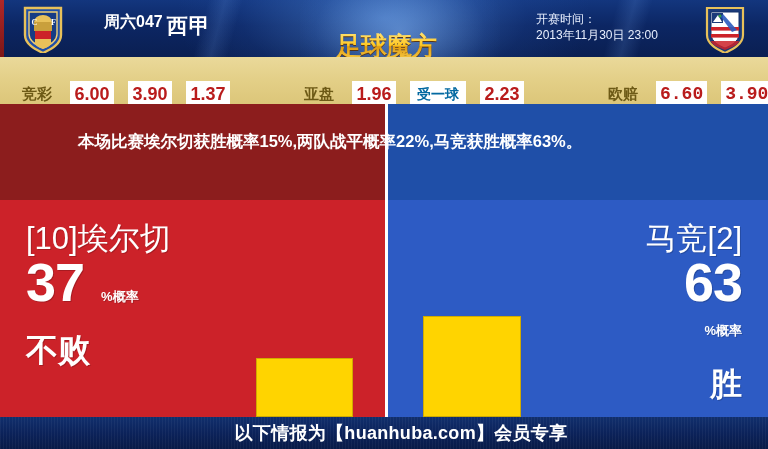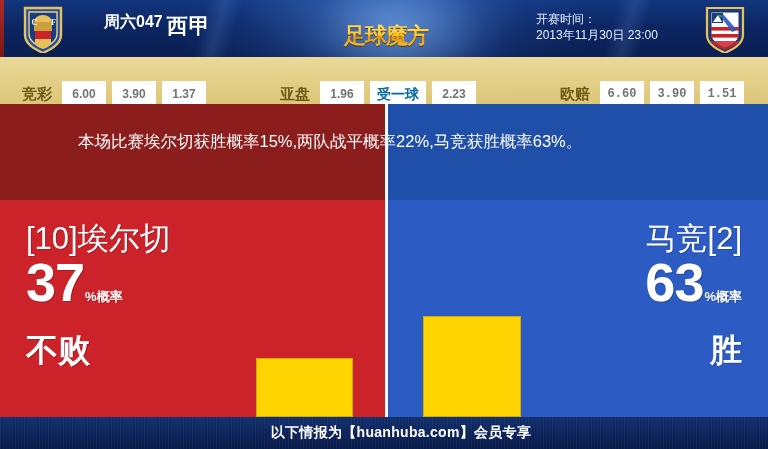--- a/index.html
+++ b/index.html
@@ -74,27 +74,27 @@
   .match-league {
     font-size: 21px;
     font-weight: bold;
     margin-left: 4px;
     letter-spacing: 1px;
   }
 
   .brand-logo {
     position: absolute;
     left: 330px;
-    top: 18px;
+    top: 28px;
     width: 112px;
     height: 36px;
     display: flex;
     align-items: center;
     justify-content: center;
-    font-size: 22px;
+    font-size: 26px;
     font-weight: bold;
     letter-spacing: -1px;
     color: #ffd24d;
     background: linear-gradient(180deg, #ffe98a 0%, #ffc825 48%, #e09b10 52%, #ffda55 100%);
     -webkit-background-clip: text;
     background-clip: text;
     -webkit-text-fill-color: transparent;
     text-shadow: 0 0 1px rgba(0,0,0,0.0);
     filter: drop-shadow(0 1px 0 rgba(90,45,0,0.85));
   }
@@ -116,37 +116,37 @@
     height: 47px;
     background: linear-gradient(180deg, #ead99a 0%, #e3cf87 50%, #dcc679 100%);
     display: flex;
     align-items: center;
     padding: 0 16px;
     box-sizing: border-box;
   }
   .odds-group {
     display: flex;
     align-items: center;
-    gap: 6px;
+    gap: 14px;
     margin-top: 28px;
   }
   .odds-group.g-jc  { margin-left: 6px; }
   .odds-group.g-yp  { margin-left: 74px; }
   .odds-group.g-op  { margin-left: 84px; font-family: Liberation Mono, monospace; }
   .odds-label {
     color: #6d5a16;
     font-size: 15px;
     font-weight: bold;
     margin-right: 4px;
     white-space: nowrap;
   }
   .odds-cell {
     background: #ffffff;
-    color: #737373;
-    font-size: 12px;
+    color: #b91c1c;
+    font-size: 18px;
     font-weight: bold;
     min-width: 44px;
     height: 27px;
     line-height: 27px;
     text-align: center;
     padding: 0 4px;
     box-sizing: border-box;
     white-space: nowrap;
   }
   .odds-cell.handicap {
@@ -173,21 +173,21 @@
     flex: 1;
     background: #1f4fa8;
   }
   .summary-text {
     position: absolute;
     left: 78px;
     right: 40px;
     top: 22px;
     color: #ffffff;
     font-size: 16.5px;
-    font-weight: normal;
+    font-weight: bold;
     line-height: 30px;
     letter-spacing: 0px;
   }
 
   
   .panels {
     position: relative;
     height: 217px;
     display: flex;
   }
@@ -220,22 +220,23 @@
     line-height: 30px;
     letter-spacing: 0px;
     white-space: nowrap;
   }
   .pct-line {
     display: flex;
     align-items: flex-end;
     line-height: 1;
     margin-top: 2px;
     white-space: nowrap;
-  }
-  .team-block.right .pct-line { justify-content: space-between; }
+    gap: 16px;
+  }
+  .team-block.right .pct-line { justify-content: space-between; flex-direction: column; }
   .pct-num {
     font-size: 54px;
     font-weight: bold;
     letter-spacing: -1px;
     line-height: 52px;
   }
   .pct-suffix {
     font-size: 13px;
     font-weight: bold;
     padding-bottom: 5px;
@@ -272,21 +273,21 @@
     height: 32px;
     background:
       repeating-linear-gradient(90deg, rgba(255,255,255,0.045) 0 1px, rgba(255,255,255,0) 1px 3px),
       linear-gradient(180deg, #112f6d 0%, #0b2158 55%, #081a47 100%);
     display: flex;
     align-items: center;
     justify-content: center;
   }
   .footer-text {
     color: #ffffff;
-    font-size: 14px;
+    font-size: 18px;
     font-weight: bold;
     letter-spacing: 0.3px;
     white-space: nowrap;
     padding-left: 34px;
   }
 </style>
 </head>
 <body>
 
 <div class="page">

